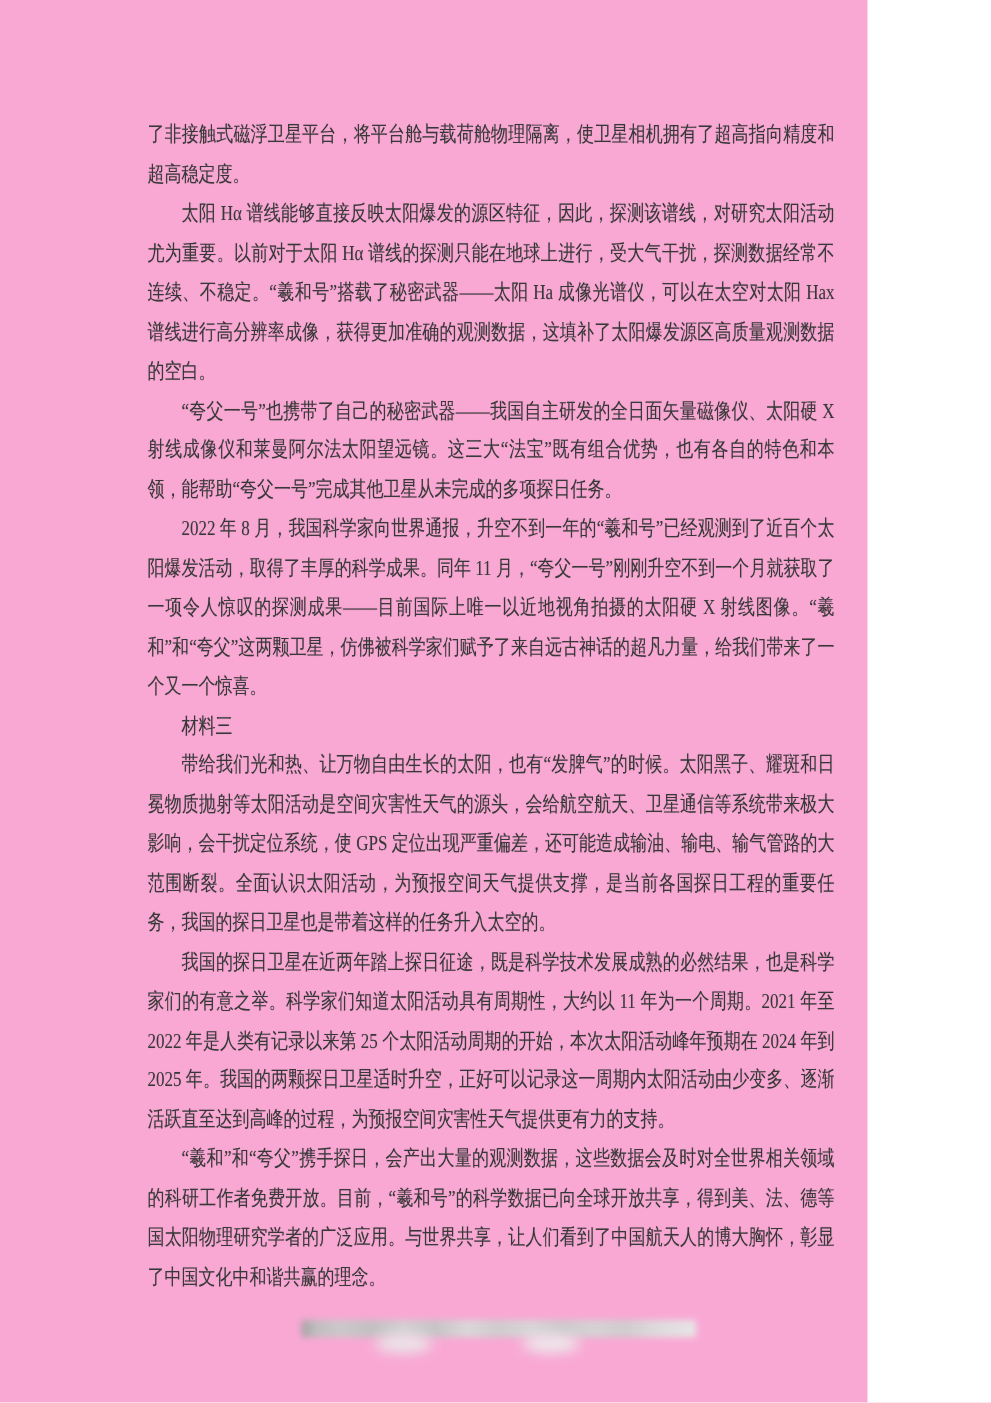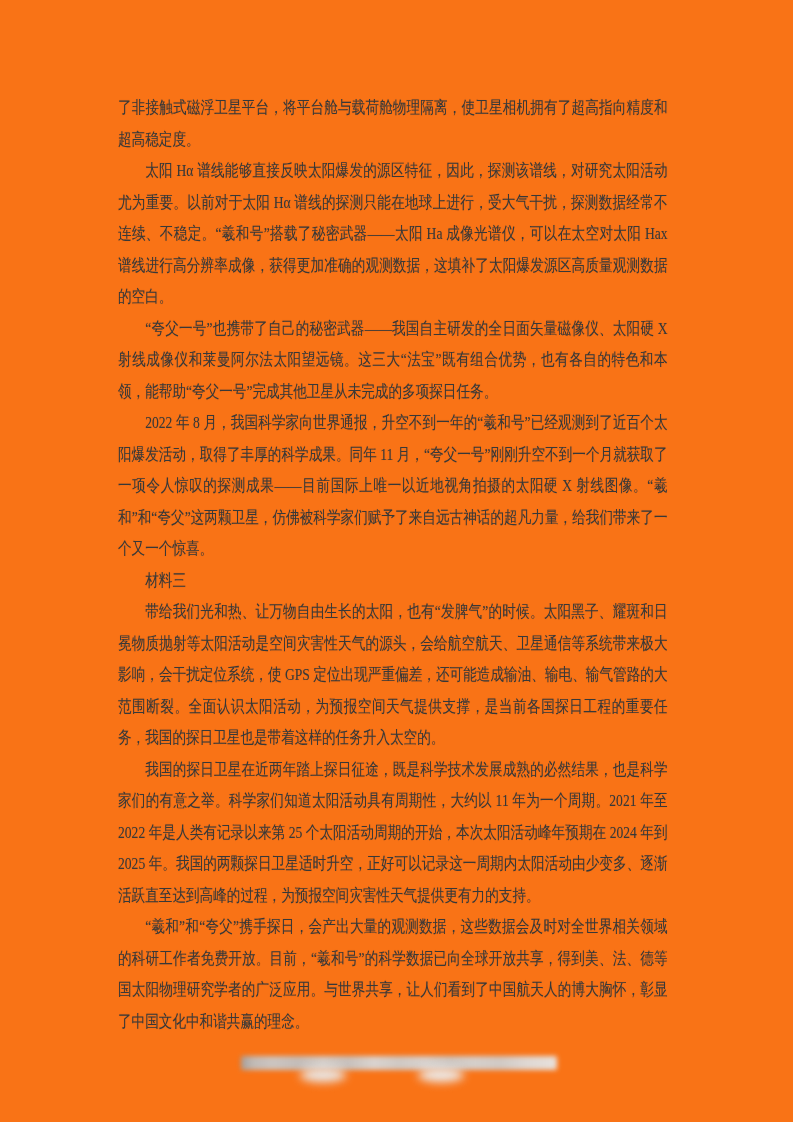--- a/index.html
+++ b/index.html
@@ -2,23 +2,23 @@
 <html><head>
 <meta charset="utf-8">
 <style>
   html, body {
     margin: 0;
     padding: 0;
     background: #ffffff;
   }
   .page {
     position: relative;
-    width: 793px;
+    width: 694px;
     height: 1122px;
-    background: #f97316;
+    background: #f9a8d4;
     overflow: hidden;
     font-family: "Liberation Serif", "DejaVu Serif", serif;
   }
   .text-column {
     position: absolute;
     left: 118px;
     top: 92px;
     width: 687px;              
     transform: scaleX(0.8);    
     transform-origin: top left;

